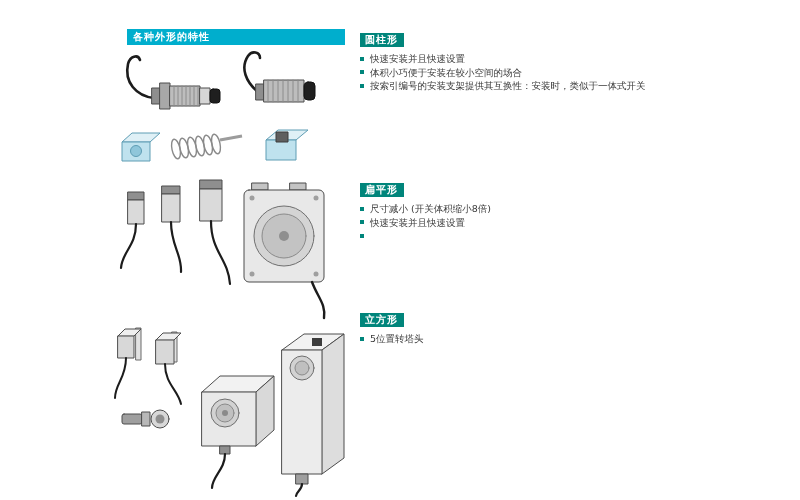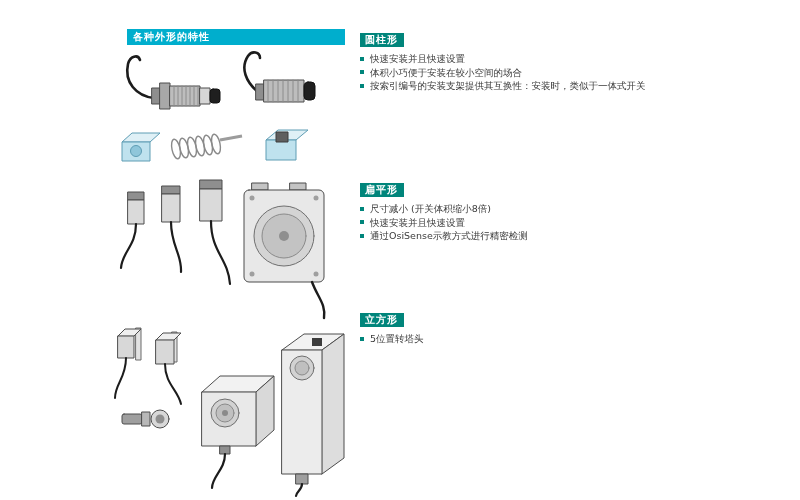--- a/index.html
+++ b/index.html
@@ -187,21 +187,20 @@
         <li>
           <span class="sq"></span>
           <span>尺寸减小 (开关体积缩小8倍)</span>
         </li>
         <li>
           <span class="sq"></span>
           <span>快速安装并且快速设置</span>
         </li>
         <li>
           <span class="sq"></span>
-          <span>通过OsiSense示教方式进行精密检测</span>
         </li>
       </ul>
     </section>
 
     <section class="section sec-2">
       <div class="section-heading">立方形</div>
       <ul class="bullets">
         <li>
           <span class="sq"></span>
           <span>5位置转塔头</span>

